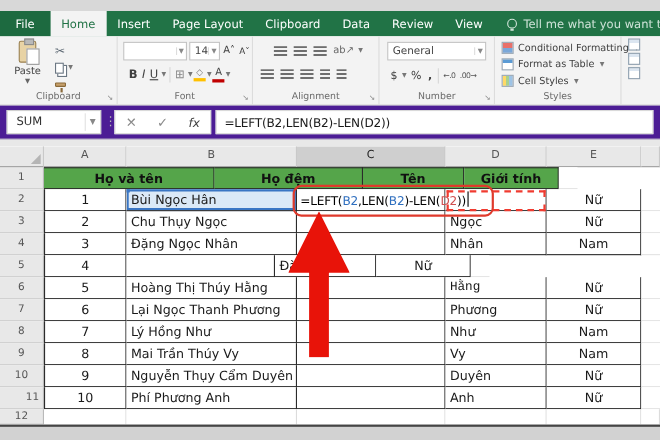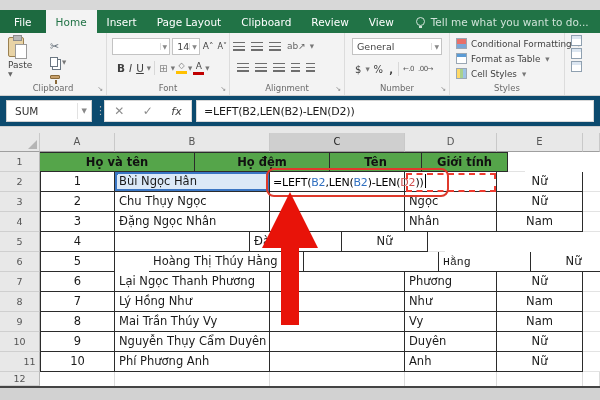--- a/index.html
+++ b/index.html
@@ -19,21 +19,21 @@
 
   
   #ribbon { position:absolute; left:0; top:33px; width:600px; height:63px; background:#f3f3f3; border-bottom:1px solid #d0d0d0; overflow:hidden; }
   .group { position:absolute; top:0; height:62px; border-right:1px solid #dcdcdc; }
   .grouplabel { position:absolute; bottom:2px; left:0; right:0; text-align:center; font-size:8.5px; color:#6b6b6b; }
   .launcher { position:absolute; bottom:2px; right:3px; font-size:7px; color:#8a8a8a; }
   .rowa { position:absolute; left:0; right:0; display:flex; align-items:center; }
 
   
   #g-clip { left:0; width:107px; }
-  .paste-btn { position:absolute; left:8px; top:4px; width:34px; height:44px; display:flex; flex-direction:column; }
+  .paste-btn { position:absolute; left:8px; top:4px; width:34px; height:44px; display:flex; flex-direction:column; align-items:center; }
   .clipboard-ic { width:16px; height:20px; background:#e8d3a5; border:1.4px solid #9a8050; border-radius:2px; position:relative; }
   .clipboard-ic::before { content:""; position:absolute; left:3.5px; top:-3px; width:7px; height:4px; background:#b9b9b9; border:1px solid #8c8c8c; }
   .clipboard-ic::after { content:""; position:absolute; right:-4px; bottom:-3px; width:10px; height:13px; background:#fff; border:1px solid #9a9a9a; }
   .paste-label { font-size:9px; color:#444; margin-top:3px; }
   .paste-caret { font-size:6px; color:#666; }
   .clip-mini { position:absolute; left:50px; width:40px; display:flex; align-items:center; gap:3px; color:#5f6a75; }
   .copy-ic { width:8px; height:10px; border:1.2px solid #6a7682; background:#fff; box-shadow:2.5px 2.5px 0 -0.5px #fff, 2.5px 2.5px 0 0.5px #6a7682; }
   .brush-ic { width:10px; height:4px; background:#c7a06b; border:1px solid #8a6a3a; border-radius:1px; position:relative; }
   .brush-ic::after { content:""; position:absolute; left:3.5px; top:3.5px; width:2px; height:4px; background:#8a6a3a; }
 
@@ -63,21 +63,21 @@
   .s-ic { width:11px; height:11px; flex:none; border:1px solid #9aa7b4; }
   .s-cf { background:linear-gradient(to bottom,#e8706a 0 50%,#7aa7d8 50% 100%); }
   .s-ft { background:linear-gradient(to bottom,#5b9bd5 0 35%,#fff 35%); }
   .s-cs { background:linear-gradient(to right,#ffd966 0 33%,#a9d08e 33% 66%,#9dc3e6 66%); }
 
   
   #g-cells { left:565px; width:35px; border-right:none; }
   .cells-ic { width:11px; height:11px; border:1px solid #8fa0b0; background:linear-gradient(to bottom,#dce6f1 0 30%,#fff 30%); margin:2px 0 0 6px; }
 
   
-  #fbar { position:absolute; left:0; top:96px; width:600px; height:31px; background:#0c4a6e; border-bottom:1px solid #cfcfcf; }
+  #fbar { position:absolute; left:0; top:96px; width:600px; height:31px; background:#4c1d95; border-bottom:1px solid #cfcfcf; }
   #namebox { position:absolute; left:6px; top:4px; width:86px; height:22px; background:#fff; border:1px solid #d0d0d0; display:flex; align-items:center; font-size:10.5px; color:#333; padding-left:8px; }
   #namebox .caret { margin-left:auto; font-size:7px; color:#888; border-left:1px solid #e2e2e2; padding:4px 4px; }
   #fdots { position:absolute; left:95px; top:8px; color:#b5b5b5; font-size:11px; }
   #fbtns { position:absolute; left:104px; top:4px; width:88px; height:22px; background:#fff; border:1px solid #d9d9d9; display:flex; align-items:center; justify-content:space-around; }
   .fb { font-size:12px; color:#8b8b8b; }
   .fb.fx { font-style:italic; font-size:11px; color:#3f3f3f; }
   #ffield { position:absolute; left:196px; top:4px; width:398px; height:22px; background:#fff; border:1px solid #d9d9d9; display:flex; align-items:center; font-size:11px; color:#1a1a1a; padding-left:7px; letter-spacing:-0.2px; white-space:nowrap; overflow:hidden; }
   #gap { position:absolute; left:0; top:127px; width:600px; height:6px; background:#e8e8e8; }
 
   
@@ -118,20 +118,21 @@
 
   <div id="top-strip"></div>
 
   <div id="tabbar">
 
     <div class="tab file">File</div>
       <div class="tab active">Home</div>
       <div class="tab">Insert</div>
       <div class="tab">Page Layout</div>
       <div class="tab">Clipboard</div>
+      <div class="tab">Data</div>
       <div class="tab">Review</div>
       <div class="tab">View</div>
       <div id="tellme">
       <span class="bulb"></span>
       <span>Tell me what you want to do...</span>
     </div>
   </div>
 
   <div id="ribbon">
 
@@ -184,21 +185,21 @@
             <span style="font-size:9px; color:#444;">A</span>
             <span class="colorbar" style="background:#c00000;"></span>
           </span>
         <span class="mini-caret">▼</span>
       </div>
       <div class="grouplabel">Font</div>
       <div class="launcher">↘</div>
     </div>
 
     <div class="group" id="g-align">
-      <div class="rowa" style="top:8px; left:0;">
+      <div class="rowa" style="top:8px; left:16px;">
         <span class="ico-lines"></span>
         <span class="ico-lines"></span>
         <span class="ico-lines"></span>
         <span class="ori">ab↗</span>
         <span class="mini-caret">▼</span>
       </div>
       <div class="rowa" style="top:30px; left:4px;">
         <span class="ico-lines"></span>
         <span class="ico-lines"></span>
         <span class="ico-lines"></span>
@@ -322,21 +323,21 @@
           <div class="cell rn" style="width: 40px;">5</div>
           <div class="cell dc ctr first" style="width: 75px;">4</div>
           <div class="cell dc ctr" style="width: 135px;"></div>
           <div class="cell dc lft" style="width: 92px;">Đào</div>
           <div class="cell dc ctr" style="width: 86px;">Nữ</div>
           <div class="cell sliver" style="width: 17px;"></div>
         </div>
         <div class="srow">
           <div class="cell rn" style="width: 40px;">6</div>
           <div class="cell dc ctr first" style="width: 75px;">5</div>
-          <div class="cell dc lft" style="width: 155px; margin-left: 34px;">Hoàng Thị Thúy Hằng</div>
+          <div class="cell dc lft" style="width: 155px;">Hoàng Thị Thúy Hằng</div>
           <div class="cell dc ctr" style="width: 135px;"></div>
           <div class="cell dc lft" style="width: 92px; font-family: Liberation Mono, monospace;">Hằng</div>
           <div class="cell dc ctr" style="width: 86px;">Nữ</div>
           <div class="cell sliver" style="width: 17px;"></div>
         </div>
         <div class="srow">
           <div class="cell rn" style="width: 40px;">7</div>
           <div class="cell dc ctr first" style="width: 75px;">6</div>
           <div class="cell dc lft" style="width: 155px;">Lại Ngọc Thanh Phương</div>
           <div class="cell dc ctr" style="width: 135px;"></div>

